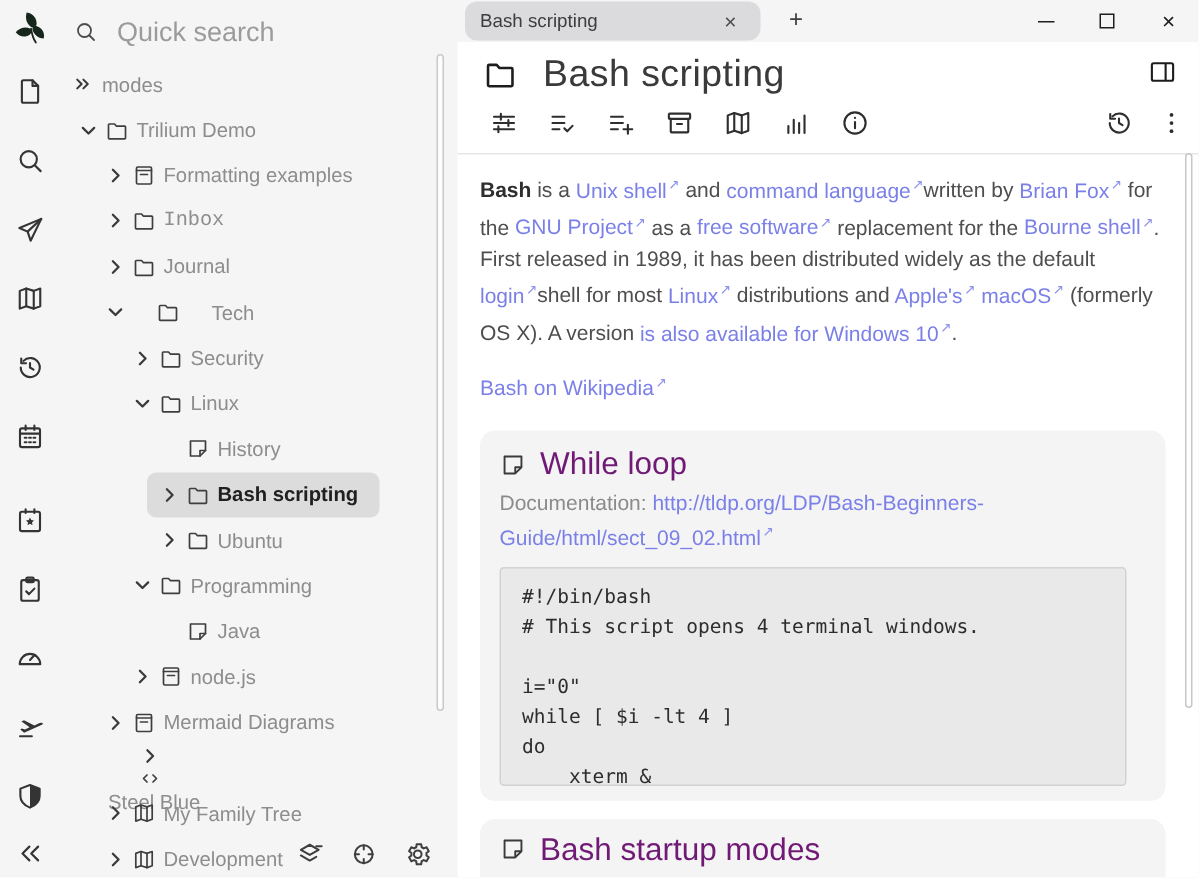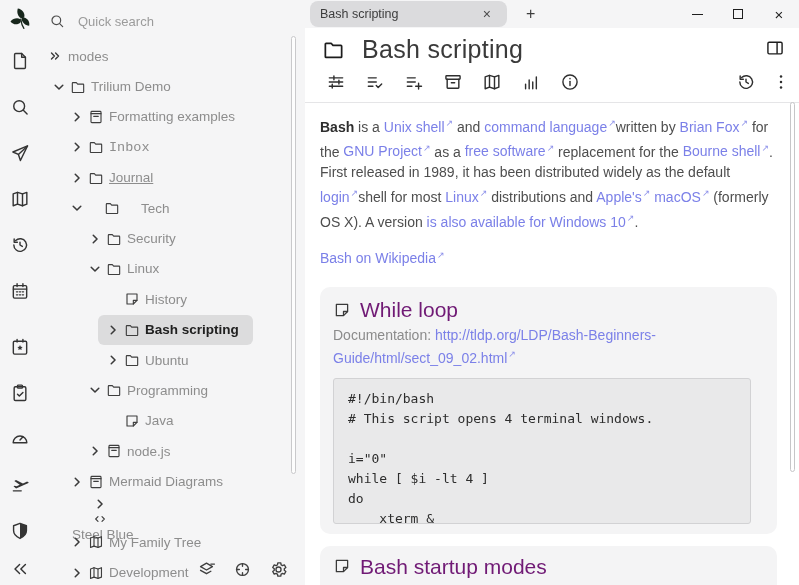--- a/index.html
+++ b/index.html
@@ -23,21 +23,21 @@
   .launch-btn .ic{width:20px;height:20px}
   .launch-btn.spacer-before{margin-top:10px}
   .launch-btn.bottom{margin-top:auto;height:30px}
   .ic{display:inline-flex}
   .ic svg{width:100%;height:100%;display:block}
 
   
   .tree-pane{width:265px;flex:0 0 265px;position:relative;padding-top:9px}
   .quick-search{display:flex;align-items:center;gap:11px;height:24px;padding-left:9px}
   .quick-search .ic{width:16px;height:16px;color:#4c4c4c}
-  .quick-search input{border:none;background:transparent;outline:none;font-size:13px;
+  .quick-search input{border:none;background:transparent;outline:none;font-size:18px;
       color:#6b6b6b;font-family:inherit;width:180px}
   .quick-search input::placeholder{color:#9b9b9b}
   .tree{margin-top:8px}
   .tree-row{display:flex;align-items:center;height:30.4px;width:max-content;
             padding:0 14px 0 8px;border-radius:6px;color:var(--tree-text);
             font-size:13.5px;cursor:pointer}
   .tree-row.selected{background:var(--selected-bg);color:#202020;font-weight:bold}
   .expander{width:14px;height:14px;margin-right:4px;color:#3a3a3a;display:inline-flex;flex:0 0 14px}
   .expander svg{width:14px;height:14px}
   .tree-row .type-ic{width:16px;height:16px;margin-right:3px;color:var(--icon);flex:0 0 16px}
@@ -267,21 +267,21 @@
               <path d="M9 5.5 15.5 12 9 18.5"></path>
             </svg>
           </span>
           <span class="ic type-ic">
             <svg viewBox="0 0 24 24" fill="none" stroke="currentColor" stroke-width="1.7" stroke-linecap="round" stroke-linejoin="round">
               <path d="M3.5 19.5V6.3c0-.4.3-.8.8-.8h5.2l2 2.2h8.2c.4 0 .8.3.8.8v11c0 .4-.3.8-.8.8H4.3c-.4 0-.8-.3-.8-.8z"></path>
             </svg>
           </span>
           <span class="tree-label">Inbox</span>
         </div>
-        <div class="tree-row" style="margin-left: 22px; text-decoration: underline;">
+        <div class="tree-row" style="margin-left: 22px;">
           <span class="expander">
             <svg viewBox="0 0 24 24" fill="none" stroke="currentColor" stroke-width="2.6" stroke-linecap="round" stroke-linejoin="round">
               <path d="M9 5.5 15.5 12 9 18.5"></path>
             </svg>
           </span>
           <span class="ic type-ic">
             <svg viewBox="0 0 24 24" fill="none" stroke="currentColor" stroke-width="1.7" stroke-linecap="round" stroke-linejoin="round">
               <path d="M3.5 19.5V6.3c0-.4.3-.8.8-.8h5.2l2 2.2h8.2c.4 0 .8.3.8.8v11c0 .4-.3.8-.8.8H4.3c-.4 0-.8-.3-.8-.8z"></path>
             </svg>
           </span>

